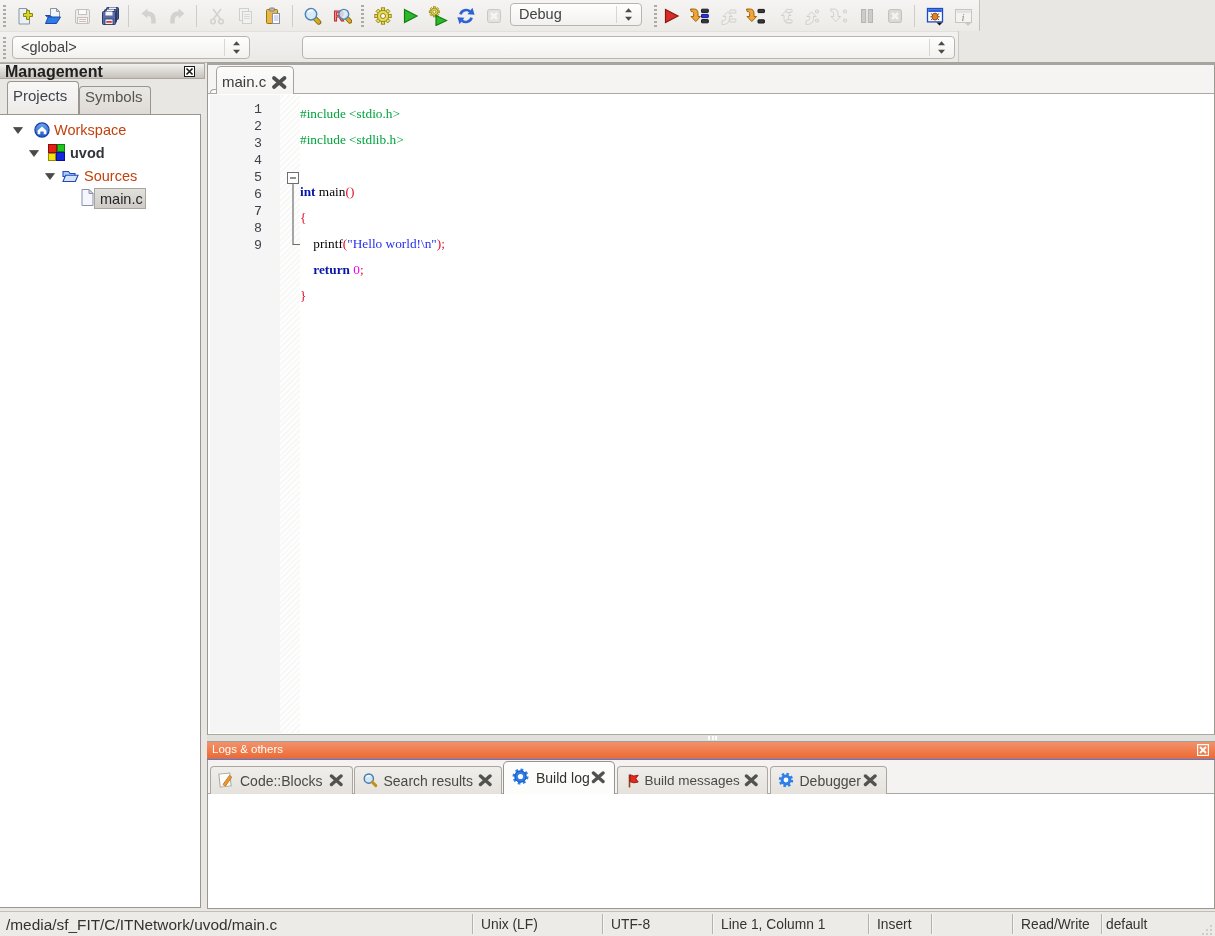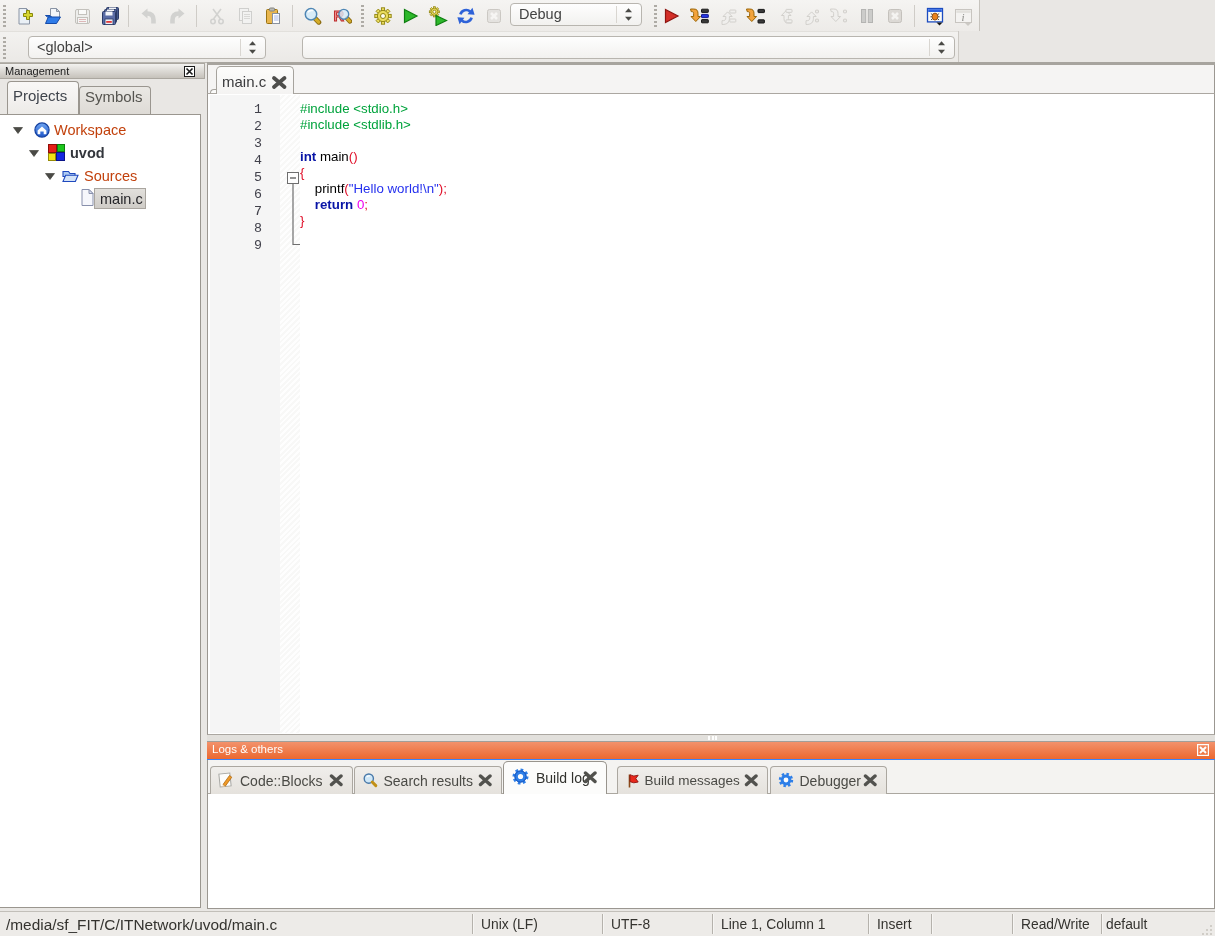--- a/index.html
+++ b/index.html
@@ -15,34 +15,34 @@
 .combo{height:23px;background:linear-gradient(#FEFEFE,#F2F1EF);border:1px solid #B8B5AF;border-radius:4px;box-sizing:border-box}
 .combo .txt{position:absolute;left:8px;top:2px;font-size:14.5px;color:#424242}
 .combo .csep{position:absolute;top:2px;width:1px;height:17px;background:#D9D6D1}
 .spin{position:absolute;width:9px;height:17px;top:2px}
 .spin svg{position:absolute;left:0;top:0}
 
 #topband{left:0;top:62px;width:1215px;height:1px;background:#B8B5AF}
 #rband{left:207px;top:62px;width:1008px;height:3px;background:#A7A49E}
 #leftpanel{left:0;top:63px;width:207px;height:848px;background:#E9E7E4}
 #mgmtbar{left:0px;top:0px;width:205px;height:16px;background:linear-gradient(#F2F1EF,#C6C2BB);border:1px solid #ABA7A0;border-left:none;box-sizing:border-box}
-#mgmtbar .t{position:absolute;left:5px;top:0px;font-size:11px;font-weight:400;color:#202020;line-height:15px}
+#mgmtbar .t{position:absolute;left:5px;top:0px;font-size:16px;font-weight:700;color:#202020;line-height:15px}
 #ptabs{left:0;top:16px;width:207px;height:35px}
 .ltab{position:absolute;box-sizing:border-box;border:1px solid #9A968F;border-bottom:none;border-radius:4px 4px 0 0}
 #treebox{left:0px;top:51px;width:201px;height:794px;background:#fff;border:1px solid #9A968F;border-left:none;box-sizing:border-box}
 .trow{position:absolute;height:23px;font-size:14.5px;color:#c2410c;line-height:23px;white-space:pre}
 
 #rightarea{left:207px;top:65px;width:1008px;height:846px}
 #edtabbar{left:0px;top:0px;width:1008px;height:28px;background:#F5F4F3;border-left:1px solid #9B9791;border-right:1px solid #9B9791;box-sizing:border-box}
 #edtab{left:8px;top:1px;width:78px;height:28px;background:linear-gradient(#FCFCFB,#F4F3F2);border:1px solid #A6A39D;border-bottom:none;border-radius:5px 5px 0 0;box-sizing:border-box;z-index:2}
 #edwhite{left:0px;top:28px;width:1008px;height:642px;background:#fff;border-left:1px solid #9B9791;border-right:1px solid #9B9791;border-top:1px solid #ABA7A1;border-bottom:1px solid #ABA7A1;box-sizing:border-box}
 #gutter{left:2px;top:1px;width:70px;height:638px;background:#F5F5F5}
 #foldm{left:72px;top:1px;width:20px;height:638px;background:repeating-linear-gradient(135deg,#FEFEFE 0 2px,#F8F8F7 2px 4px)}
 #lnums{left:0;top:7px;width:54px;font-family:"Liberation Mono",monospace;font-size:13.3px;line-height:17px;color:#41414B;text-align:right;white-space:pre}
-#code{left:92px;top:7px;font-family:Liberation Sans, sans-serif;font-size:13.3px;line-height:16px;color:#000;white-space:pre}
+#code{left:92px;top:7px;font-family:Liberation Serif, serif;font-size:13.3px;line-height:26px;color:#000;white-space:pre}
 #code b{font-weight:bold;color:#0814A6}
 .gr{color:#00A33C}.rd{color:#E00E28}.bl{color:#2430EE}.mg{color:#F000F0}
 
 #hsplit{left:207px;top:735px;width:1008px;height:6px;background:#E2E0DC}
 #logs{left:207px;top:741px;width:1008px;height:168px;background:#3b82f6}
 #logcap{left:0px;top:0px;width:1008px;height:18px;background:linear-gradient(#F3926B,#EB6830);border-top:1px solid #A29E98;box-sizing:border-box}
 #logcap .t{position:absolute;left:5px;top:1px;font-size:11.5px;color:#FDFDFC}
 #logtabs{left:0px;top:19px;width:1008px;height:34px;background:#F4F3F1;border-left:1px solid #9B9791;border-right:1px solid #9B9791;box-sizing:border-box}
 .btab{position:absolute;box-sizing:border-box;white-space:nowrap}
 .btab .lbl{position:absolute;font-size:14px;color:#4A4A45}
@@ -247,21 +247,21 @@
       </g>
       <polygon points="11.5,16.6 17.5,16.6 14.5,19.6" fill="#141414"></polygon>
     </svg>
  <svg class="a ico" style="left:953px">
       <rect x="2.5" y="3.5" width="16" height="13" fill="#F4F3F1" stroke="#C8C5C0"></rect>
       <rect x="3.3" y="4.3" width="14.4" height="2.6" fill="#E3E1DD"></rect>
       <text x="8.5" y="14.5" font-family="Liberation Serif" font-style="italic" font-size="11" fill="#8A8A86">i</text>
       <polygon points="12,17 18,17 15,20" fill="#CCC9C4"></polygon>
     </svg>
 
- <div class="a combo" style="left:28px;top:36px;width:238px">
+ <div class="a combo" style="left:12px;top:36px;width:238px">
    <div class="txt">&lt;global&gt;</div>
    <div class="csep" style="right:24px"></div>
    <div class="spin" style="right:8px">
         <svg width="9" height="17">
           <polygon points="1,6.2 8,6.2 4.5,2.2" fill="#4A4A46"></polygon>
           <polygon points="1,10.8 8,10.8 4.5,14.8" fill="#4A4A46"></polygon>
         </svg>
       </div>
  </div>
  <div class="a combo" style="left:302px;top:36px;width:653px">
@@ -414,21 +414,21 @@
      <svg class="a" style="left:7px;top:5px" width="16" height="16">
           <circle cx="6.8" cy="6.6" r="4.6" fill="#CFE7F7" stroke="#4878A8" stroke-width="1.4"></circle>
           <path d="M10.2 10 L13.8 13.6" stroke="#C29016" stroke-width="3" stroke-linecap="round"></path>
           <path d="M4.6 5.2 q1.4-1.8 3.4-1.2" stroke="#FFF" stroke-width="1.1" fill="none"></path>
         </svg>
      <div class="lbl" style="left:29px;top:6px">Search results</div>
      <svg class="a" style="right:8px;top:7px" width="15" height="13">
           <path d="M2.5 2 L12 10.5 M12 2 L2.5 10.5" stroke="#52524E" stroke-width="3.4" stroke-linecap="round"></path>
         </svg>
    </div>
-   <div class="btab" style="left:295px;top:1px;width:104px;height:33px;background:#FCFCFB;border:1px solid #98948D;border-bottom:none;border-radius:5px 5px 0 0;z-index:3">
+   <div class="btab" style="left:295px;top:1px;width:112px;height:33px;background:#FCFCFB;border:1px solid #98948D;border-bottom:none;border-radius:5px 5px 0 0;z-index:3">
      <svg class="a" style="left:8px;top:6px" width="17" height="17">
           <circle cx="8.5" cy="8.5" r="6" fill="#2E7FE8" stroke="#2E7FE8" stroke-width="4" stroke-dasharray="2.4 2.2"></circle>
           <circle cx="8.5" cy="8.5" r="5.6" fill="#2E7FE8" stroke="#1650B8" stroke-width="1"></circle>
           <circle cx="8.5" cy="8.5" r="2.6" fill="#FDFDFD"></circle>
         </svg>
      <div class="lbl" style="left:32px;top:8px;color:#32322E">Build log</div>
      <svg class="a" style="right:8px;top:9px" width="15" height="13">
           <path d="M2.5 2 L12 10.5 M12 2 L2.5 10.5" stroke="#52524E" stroke-width="3.4" stroke-linecap="round"></path>
         </svg>
    </div>

